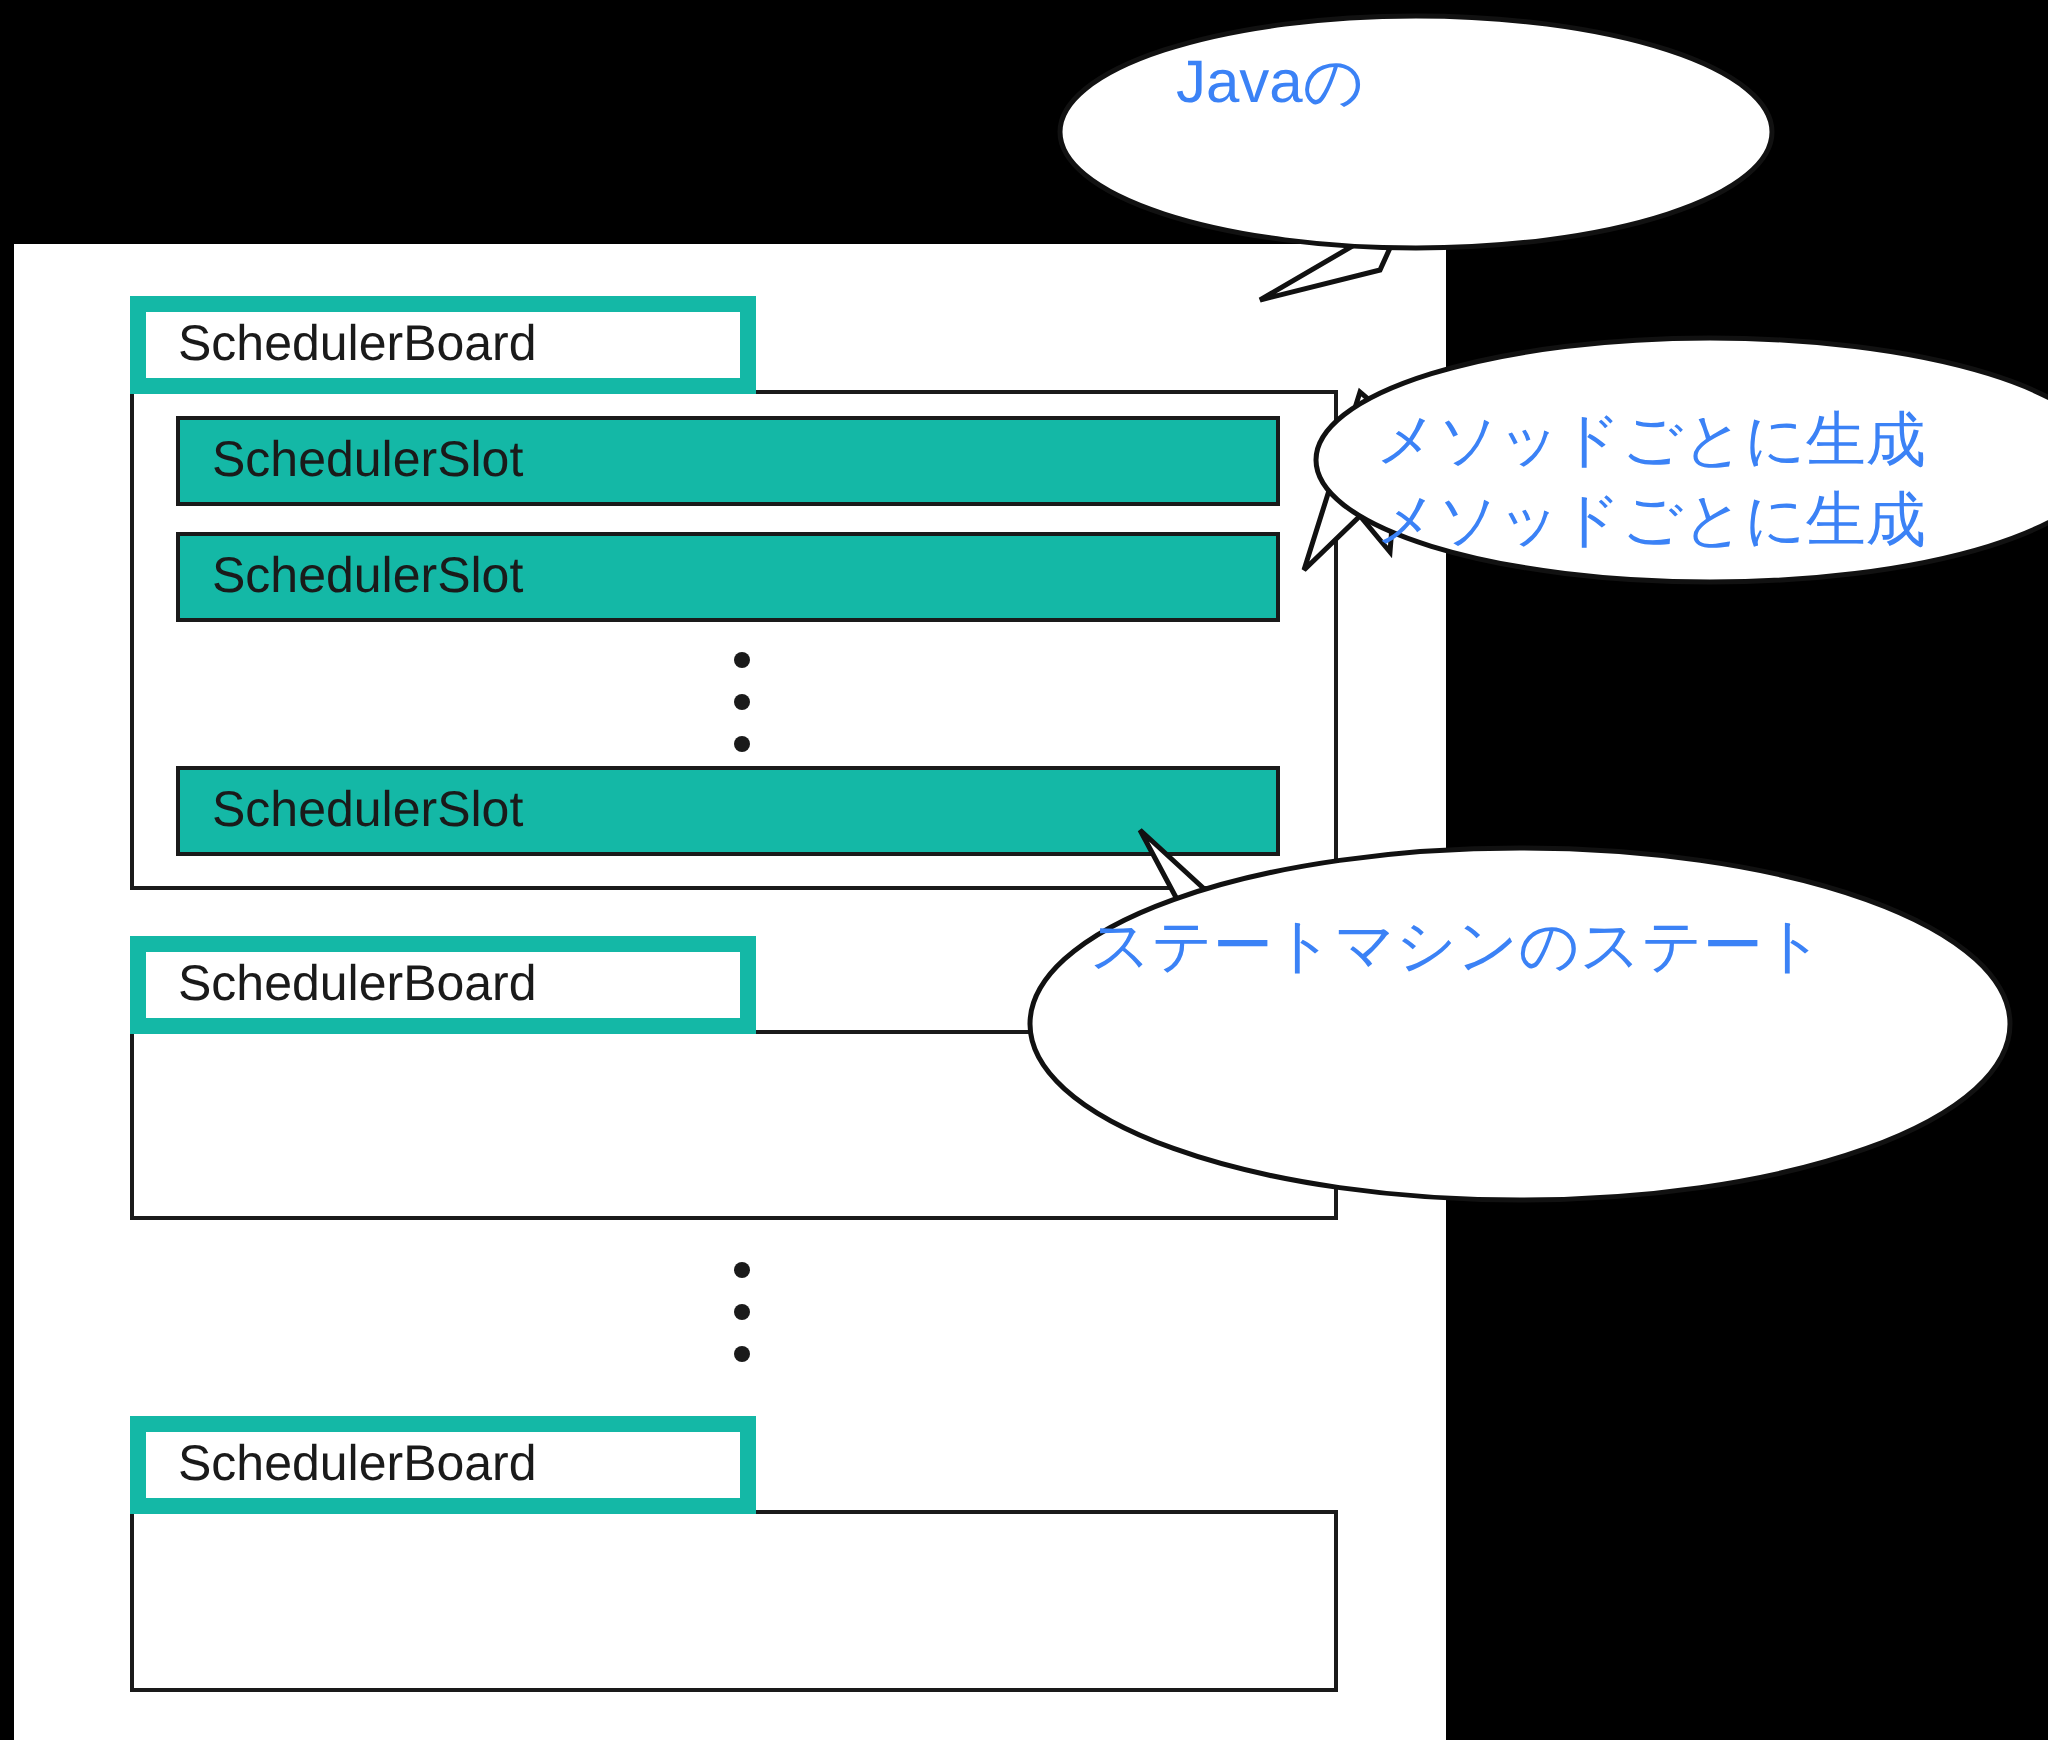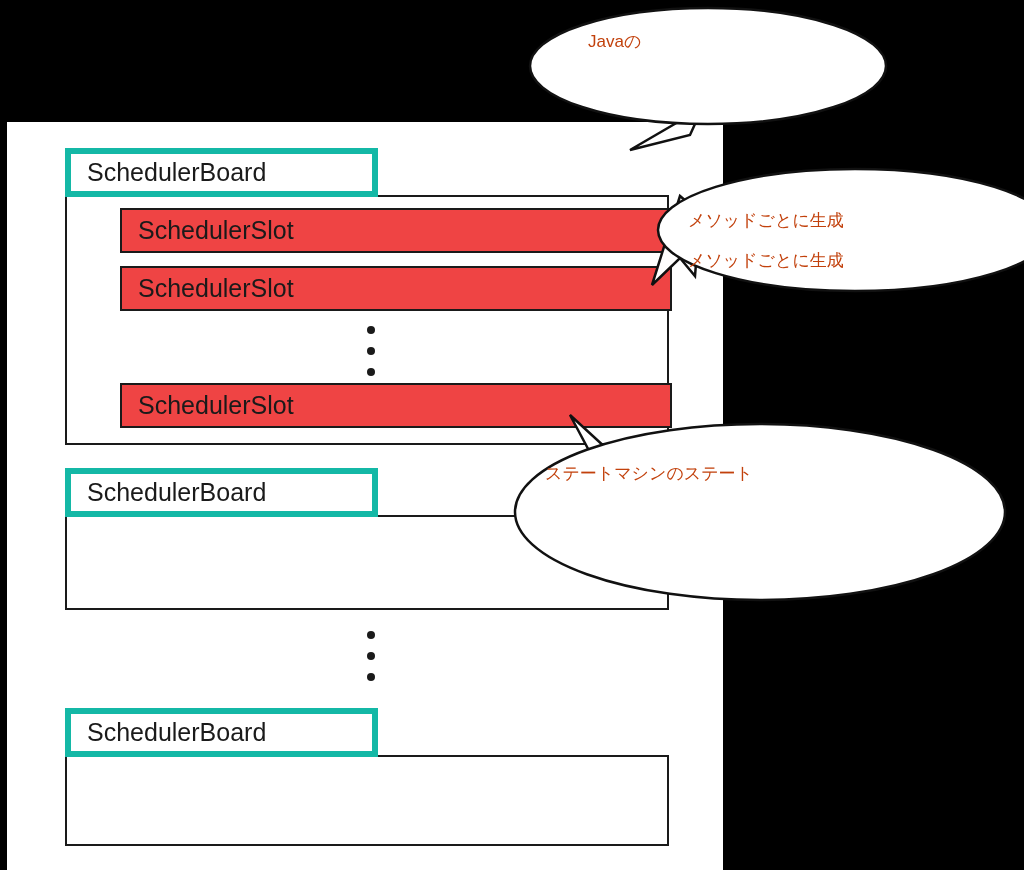--- a/index.html
+++ b/index.html
@@ -33,21 +33,21 @@
   .pkg {
     position: absolute;
   }
   .pkg-tab {
     position: absolute;
     left: 0;
     top: 0;
     width: 313px;
     height: 49px;
     box-sizing: border-box;
-    border: 6px solid #14b8a6;
+    border: 8px solid #14b8a6;
     background: #ffffff;
     display: flex;
     align-items: center;
     z-index: 2;
   }
   .pkg-tab span {
     padding-left: 16px;
     font-size: 25px;
     color: #1a1a1a;
     line-height: 1;
@@ -72,25 +72,24 @@
   .board3 .pkg-body { top: 47px; width: 604px; height: 91px; }
 
   
   .slot {
     position: absolute;
     left: 23px;
     width: 552px;
     height: 45px;
     box-sizing: border-box;
     border: 2px solid #1a1a1a;
-    background: #ef4444;
+    background: #14b8a6;
     display: flex;
     align-items: center;
     z-index: 3;
-    margin-left: 32px;
   }
   .slot span {
     padding-left: 16px;
     font-size: 25px;
     color: #1a1a1a;
     line-height: 1;
     white-space: nowrap;
   }
   .slot-1 { top: 60px; }
   .slot-2 { top: 118px; }
@@ -114,22 +113,22 @@
   .dots-slots { left: 366px; top: 326px; }
   .dots-boards { left: 366px; top: 631px; }
 
   
   .callout {
     position: absolute;
     z-index: 10;
   }
   .callout .txt {
     position: absolute;
-    color: #c2410c;
-    font-size: 17px;
+    color: #3b82f6;
+    font-size: 30px;
     line-height: 40px;
     white-space: nowrap;
     z-index: 12;
     text-align: center;
   }
   .callout svg { position: absolute; left: 0; top: 0; overflow: visible; }
 
   .callout-1 { left: 530px; top: 0px; width: 380px; height: 180px; }
   .callout-1 .txt { left: 58px; top: 22px; }
   .callout-2 { left: 640px; top: 168px; width: 390px; height: 140px; }

